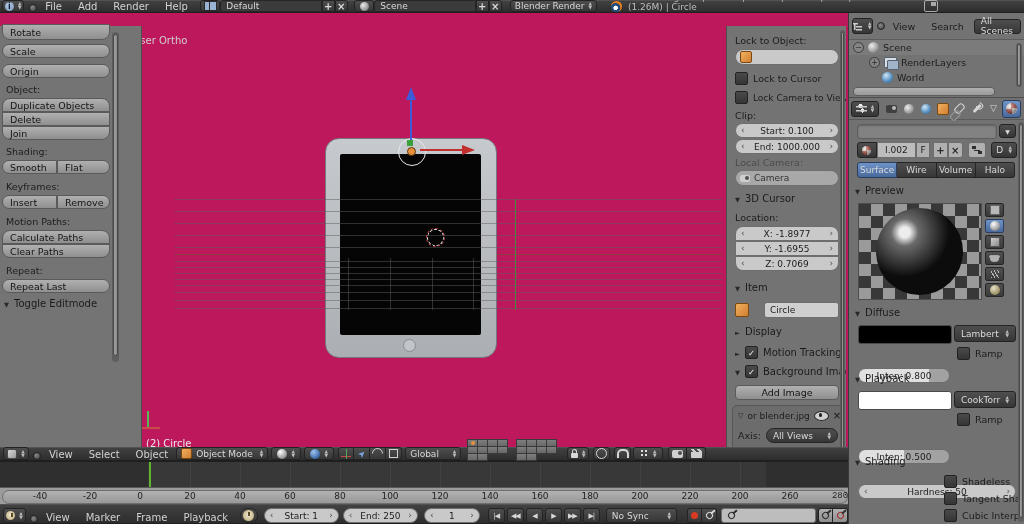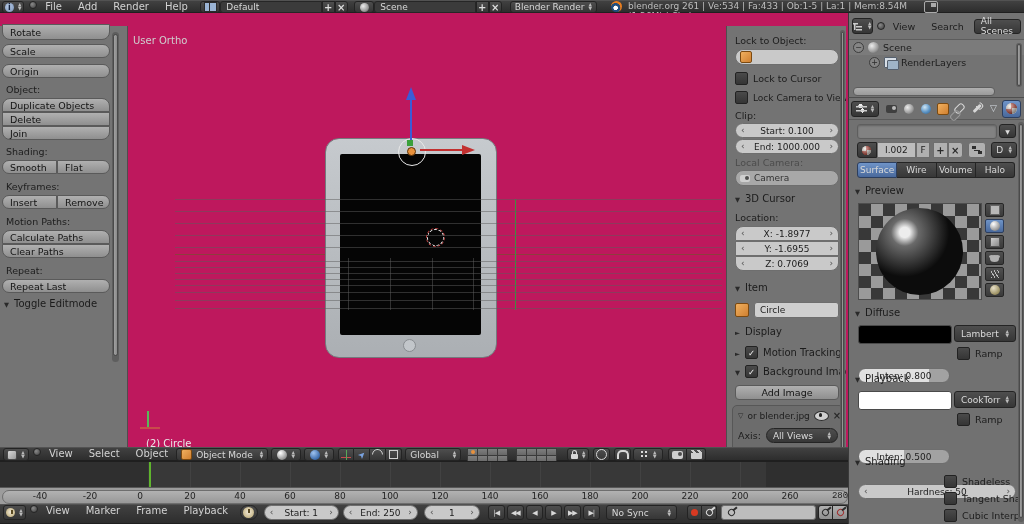--- a/index.html
+++ b/index.html
@@ -1,21 +1,21 @@
 <!DOCTYPE html>
 <html><head>
 <meta charset="utf-8">
 <style>
   html,body{margin:0;padding:0}
   body{width:1024px;height:524px;position:relative;overflow:hidden;
        font-family:"DejaVu Sans","Liberation Sans",sans-serif;background:#727272;font-size:10px}
   .abs{position:absolute}
   
   .hdr{background:linear-gradient(#414141,#2d2d2d);border-top:1px solid #525252;border-bottom:1px solid #1f1f1f;
-       display:flex;align-items:flex-start;color:#d4d4d4;box-sizing:border-box}
+       display:flex;align-items:flex-end;color:#d4d4d4;box-sizing:border-box}
   .menu{padding:0 8px;color:#d2d2d2;font-size:10px;white-space:nowrap;cursor:default}
   .dbtn{background:linear-gradient(#4e4e4e,#363636);border:1px solid #232323;border-radius:3px;color:#d8d8d8;
         display:inline-flex;align-items:center;justify-content:center;font-size:9px;height:15px;box-sizing:border-box;white-space:nowrap}
   .dfield{background:#3b3b3b;border:1px solid #262626;border-radius:3px 0 0 3px;color:#d8d8d8;font-size:9px;
         display:flex;align-items:center;padding:0 5px;height:15px;box-sizing:border-box}
   .ud{display:inline-flex;flex-direction:column;margin-left:4px;line-height:4px}
   .ud::before{content:"▲";font-size:4.5px;color:#bbb}
   .ud::after{content:"▼";font-size:4.5px;color:#bbb}
   .dotg{width:8px;height:8px;border-radius:50%;background:radial-gradient(circle at 35% 35%,#8a8a8a,#3c3c3c);border:1px solid #242424;flex:none}
   
@@ -104,21 +104,21 @@
   .clockg{width:11px;height:11px;border-radius:50%;background:radial-gradient(circle at 50% 45%,#f0e8d8,#c8b88a 70%,#7a6a42);flex:none;position:relative}
   .clockg::after{content:"";position:absolute;left:5px;top:2px;width:1.5px;height:4px;background:#5a4a22}
   .winbg{width:12px;height:10px;border:1px solid #aaa;border-radius:2px;position:relative;flex:none}
   .winbg::after{content:"";position:absolute;right:1px;top:1px;width:5px;height:4px;background:#aaa}
   .expg{width:9px;height:9px;border-radius:50%;border:1px solid #3c3c3c;color:#2a2a2a;display:inline-flex;
         align-items:center;justify-content:center;font-size:8px;line-height:8px;flex:none;background:#858585}
   
   .sbv{background:#5e5e5e;border-radius:4px}
   .sbv .thumb{position:absolute;left:1px;right:1px;background:linear-gradient(90deg,#a0a0a0,#8a8a8a);border-radius:4px;border:1px solid #4a4a4a}
   
-  #shelf{left:0;top:13px;width:128px;height:434px;background:#747474;border-right:1px solid #4e4e4e;box-sizing:border-box}
+  #shelf{left:0;top:13px;width:142px;height:434px;background:#747474;border-right:1px solid #4e4e4e;box-sizing:border-box}
   .shbtn{position:absolute;left:2px;width:108px}
   
   #view3d{left:0;top:13px;width:848px;height:434px;background:#be185d;overflow:hidden}
   .gl{position:absolute;background:#5c5c5c;opacity:.5}
   
   #npanel{left:726px;top:13px;width:120px;height:434px;background:#737373;border-left:1px solid #4e4e4e;box-sizing:border-box;overflow:hidden}
   .np{position:absolute;left:8px;width:104px}
   
   #outliner{left:848px;top:13px;width:176px;height:84px;background:#737373;border-left:1px solid #3a3a3a;box-sizing:border-box}
   #props{left:848px;top:97px;width:176px;height:427px;background:#717171;border-left:1px solid #3a3a3a;border-top:1px solid #4e4e4e;box-sizing:border-box;overflow:hidden}
@@ -285,21 +285,21 @@
         <span>3D Cursor</span>
       </div>
     <div class="np lbl" style="top:186px">Location:</div>
     <div class="np pill nf" style="top:200px;border-radius:8px 8px 0 0">X: -1.8977</div>
     <div class="np pill nf" style="top:215px;border-radius:0">Y: -1.6955</div>
     <div class="np pill nf" style="top:230px;border-radius:0 0 8px 8px">Z: 0.7069</div>
     <div class="np phdr" style="top:256px">
         <span class="tri-exp"></span>
         <span>Item</span>
       </div>
-    <div class="np flexrow" style="top:276px;gap:5px">
+    <div class="np flexrow" style="top:276px;gap:15px">
       <span class="cubeg" style="width:12px;height:12px"></span>
       <div class="pill" style="flex:1;height:16px;justify-content:flex-start;padding-left:5px;border-radius:3px;background:#cfcfcf">Circle</div>
     </div>
     <div class="np phdr" style="top:300px">
         <span class="tri-col"></span>
         <span>Display</span>
       </div>
     <div class="np phdr" style="top:320px">
         <span class="tri-col"></span>
         <span class="chk on"></span>
@@ -524,20 +524,24 @@
   <div class="flexrow" style="height:15px;padding-left:4px;gap:4px;background:#7b7b7b">
     <span class="expg">−</span>
     <span class="sceng"></span>
     <span class="lbl">Scene</span>
   </div>
   <div class="flexrow" style="height:15px;padding-left:20px;gap:4px">
     <span class="expg">+</span>
     <span class="rlg"></span>
     <span class="lbl">RenderLayers</span>
   </div>
+  <div class="flexrow" style="height:15px;padding-left:33px;gap:4px">
+    <span class="worldg"></span>
+    <span class="lbl">World</span>
+  </div>
   <div class="abs" style="left:4px;top:74px;width:140px;height:7px;background:linear-gradient(#b0b0b0,#9a9a9a);border:1px solid #5e5e5e;border-radius:4px"></div>
   <div class="abs sbv" style="left:167px;top:30px;width:6px;height:44px">
       <div class="thumb" style="top:1px;height:40px"></div>
     </div>
 </div>
 
 <div id="props" class="abs">
   <div class="flexrow" style="height:21px;padding:0 2px;border-bottom:1px solid #5a5a5a">
     <div class="dbtn" style="width:28px;height:16px">
         <span class="propg"></span>

